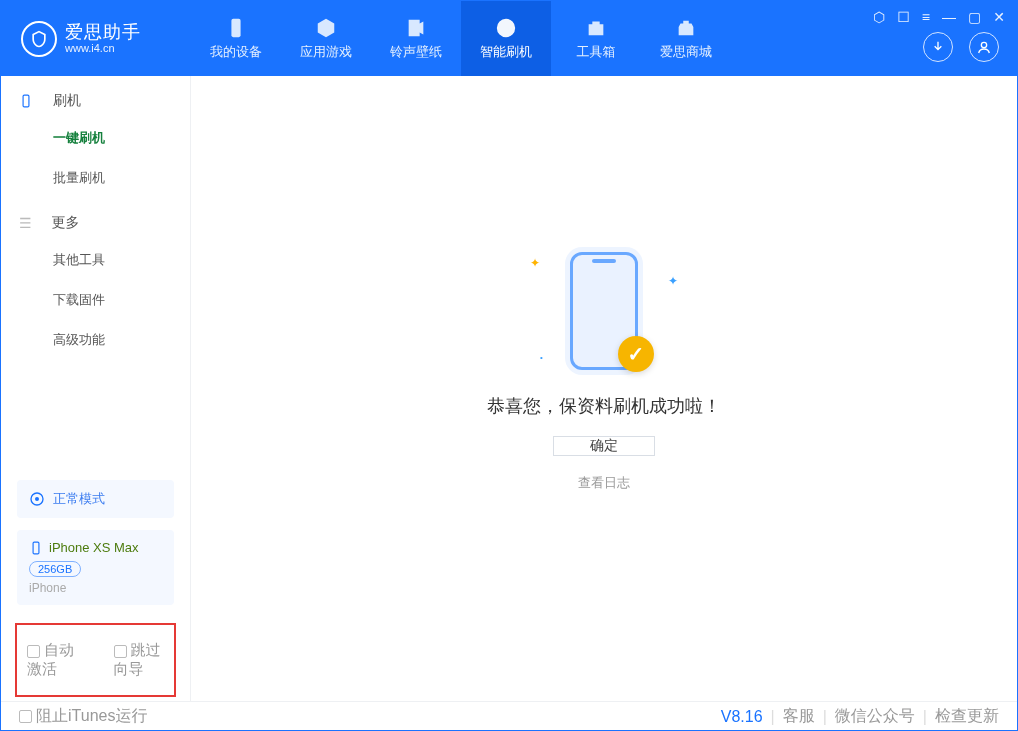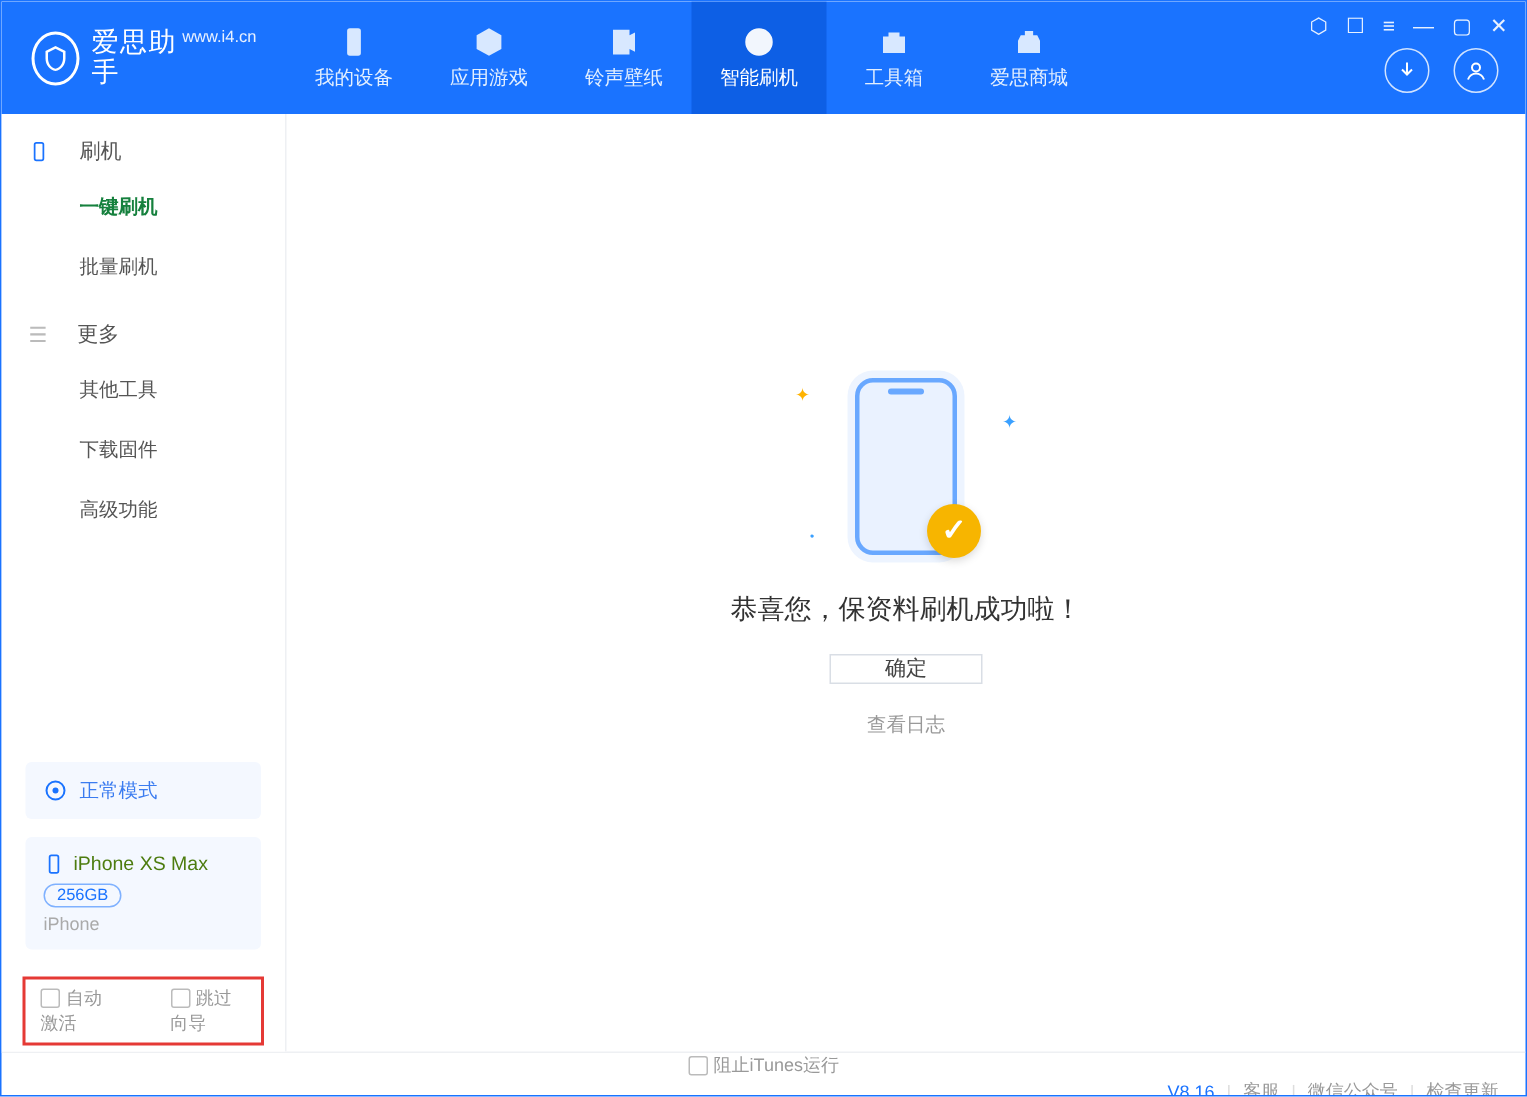--- a/index.html
+++ b/index.html
@@ -28,21 +28,21 @@
     width: 190px;
   }
   .logo-circle {
     width: 36px; height: 36px;
     border: 2px solid #fff;
     border-radius: 50%;
     display: flex; align-items: center; justify-content: center;
     font-weight: bold;
     margin-right: 8px;
   }
-  .logo-text { display: flex; flex-direction: row; line-height: 1.1; }
+  .logo-text { display: flex; flex-direction: column; line-height: 1.1; }
   .logo-title { font-size: 18px; font-weight: 500; letter-spacing: 1px;}
   .logo-sub { font-size: 11px; opacity: 0.9; }
   .nav-tabs { display: flex; height: 100%; }
   .nav-tab {
     width: 90px;
     display: flex; flex-direction: column;
     align-items: center; justify-content: center;
     cursor: pointer;
     color: #e3efff;
     font-size: 13px;
@@ -108,24 +108,24 @@
     color: #1a73ff;
     font-size: 11px;
     padding: 1px 8px;
     border-radius: 9px;
     margin-top: 2px;
   }
   .device-box .sub { color: #aaa; font-size: 12px; }
   .red-outline {
     margin: 12px 14px 4px;
     border: 2px solid #e53935;
-    padding: 4px 10px;
+    padding: 16px 10px;
     display: flex; gap: 36px;
     color: #999;
-    font-size: 12px;
+    font-size: 15px;
   }
   .checkbox { width: 13px; height: 13px; border: 1px solid #bbb; display: inline-block; margin-right: 4px; vertical-align: middle; border-radius:2px;}
   .main {
     flex: 1;
     display: flex;
     flex-direction: column;
     align-items: center;
     justify-content: center;
     gap: 18px;
     padding-bottom: 40px;
@@ -163,22 +163,21 @@
     cursor: pointer;
     color: #444;
   }
   .log-link { color: #999; font-size: 13px; cursor: pointer; }
   .footer {
     height: 30px;
     border-top: 1px solid #eef0f3;
     display: flex; align-items: center;
     padding: 0 18px;
     color: #999;
-    font-size: 12px;
-    flex-direction: column;
+    font-size: 16px;
   }
   .footer-left { display:flex; align-items:center; gap:6px; }
   .footer-right { margin-left:auto; display:flex; align-items:center; gap:8px; }
   .footer-right .sep { color:#ddd; }
   .footer-right span { cursor:pointer; }
   .ver { color:#1a73ff; }
 </style>
 </head>
 <body>
 

